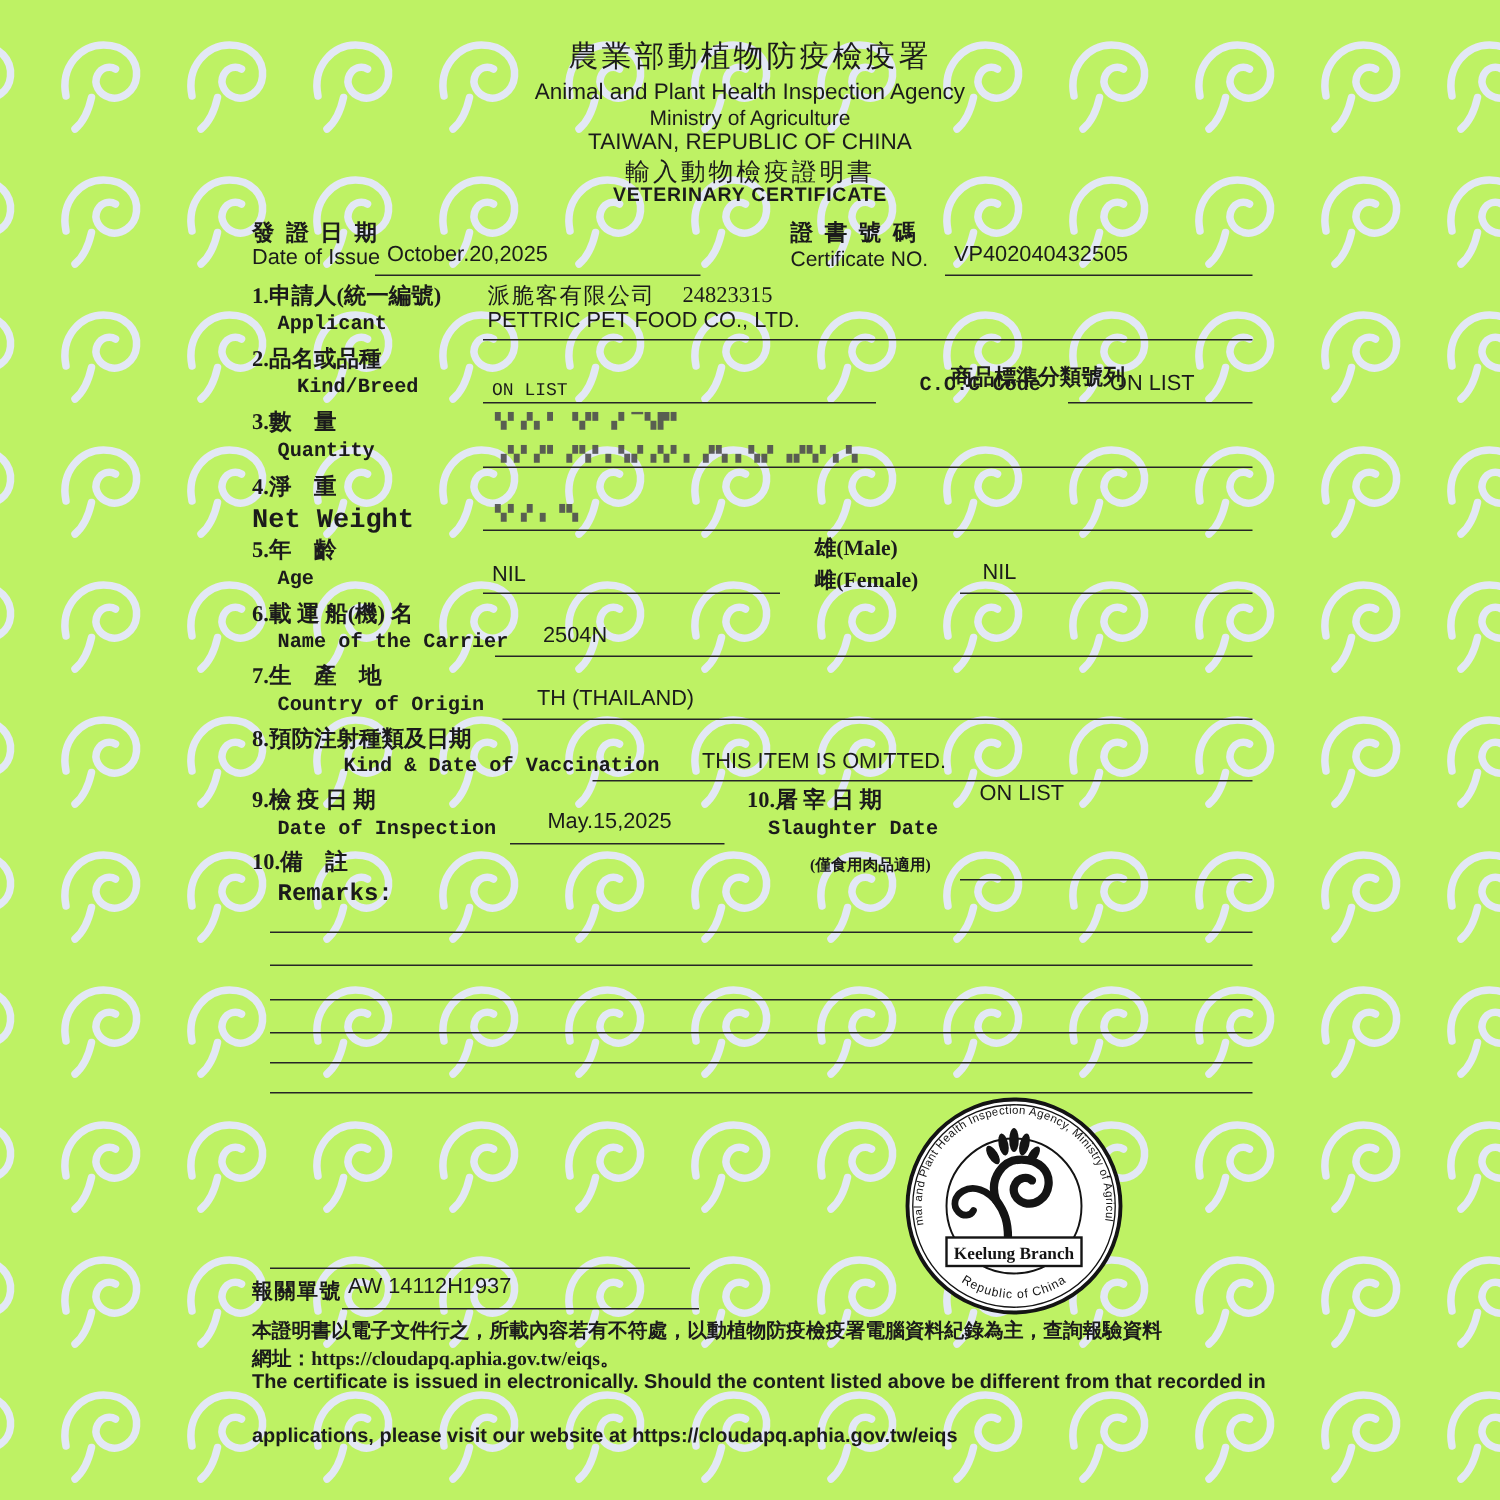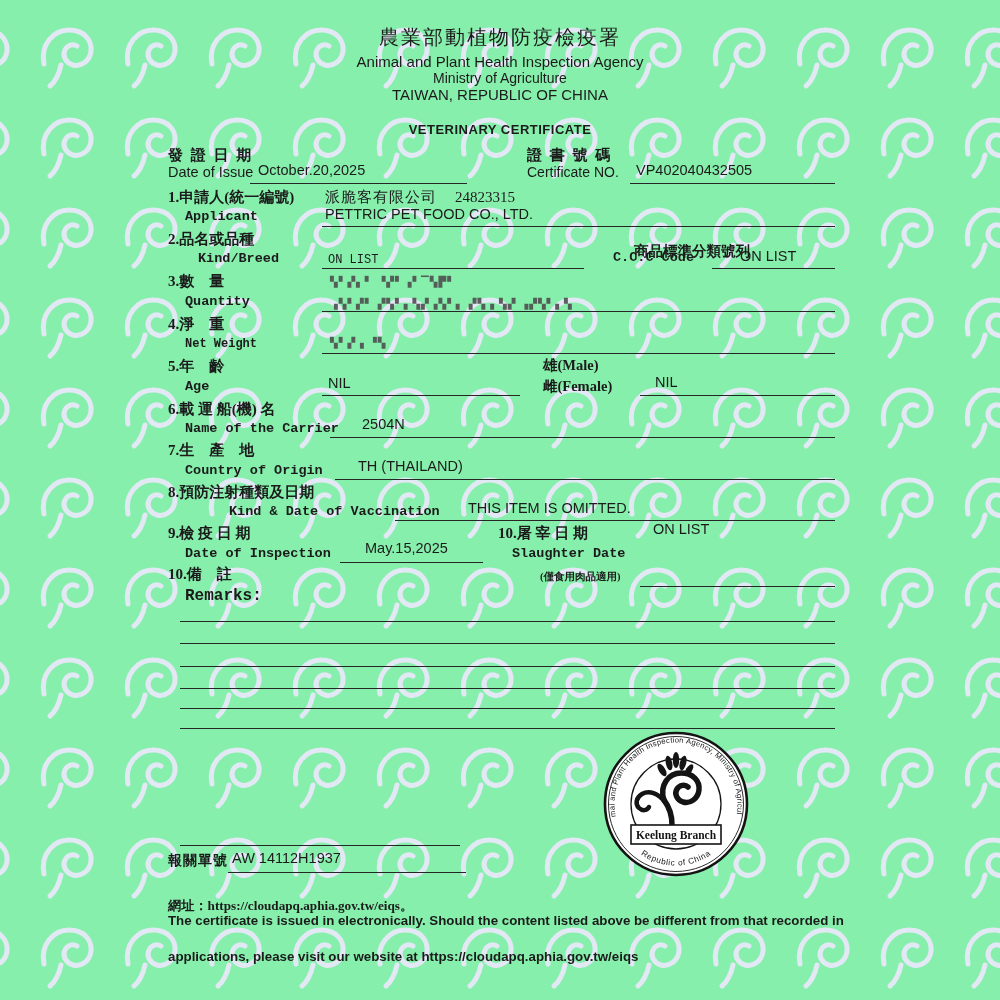--- a/index.html
+++ b/index.html
@@ -1,16 +1,16 @@
 <!DOCTYPE html>
 <html><head>
 <meta charset="utf-8">
 <style>
   html,body { margin:0; padding:0; background:#ffffff; }
-  .page { position:relative; width:1000px; height:1000px; background:#86efac; overflow:hidden;
+  .page { position:relative; width:1000px; height:1000px; background:#bef264; overflow:hidden;
           font-family:"Liberation Sans", sans-serif; color:#1b1b1b; }
   .abs { position:absolute; white-space:nowrap; }
   .zh   { font-family:"Liberation Serif", serif; }
   .zh-b { font-family:"Liberation Serif", serif; font-weight:bold; }
   .mono { font-family:"Liberation Mono", monospace; font-weight:bold; }
   .mono-r { font-family:"Liberation Mono", monospace; font-weight:normal; }
   .sans { font-family:"Liberation Sans", sans-serif; }
   .sans-b { font-family:"Liberation Sans", sans-serif; font-weight:bold; }
   .ul { position:absolute; border-top:1.6px solid #262626; height:0; }
   .redacted { font-family:"DejaVu Sans", sans-serif; color:#4f4f4f; font-size:10px;
@@ -35,20 +35,21 @@
     </defs>
     <rect x="0" y="0" width="1000" height="1000" fill="url(#wmp)"></rect>
   </svg>
 
   <div class="fg">
 
     <div class="abs hdr zh" style="top:24px; font-size:20px; letter-spacing:2px;">農業部動植物防疫檢疫署</div>
     <div class="abs hdr sans" style="top:53px; font-size:15px;">Animal and Plant Health Inspection Agency</div>
     <div class="abs hdr sans" style="top:70px; font-size:14px;">Ministry of Agriculture</div>
     <div class="abs hdr sans" style="top:86px; font-size:15px;">TAIWAN, REPUBLIC OF CHINA</div>
+    <div class="abs hdr zh" style="top:104px; font-size:16.5px; letter-spacing:2px;">輸入動物檢疫證明書</div>
     <div class="abs hdr sans-b" style="top:122px; font-size:13px; letter-spacing:0.5px;">VETERINARY CERTIFICATE</div>
 
     <div class="abs zh-b" style="left:168px; top:146px; font-size:15px; letter-spacing:2px;">發 證 日 期</div>
     <div class="abs zh-b" style="left:527px; top:146px; font-size:15px; letter-spacing:2px;">證 書 號 碼</div>
     <div class="abs sans" style="left:168px; top:164px; font-size:14.5px;">Date of Issue</div>
     <div class="abs sans" style="left:258px; top:162px; font-size:14.5px;">October.20,2025</div>
     <div class="abs sans" style="left:527px; top:164px; font-size:14px;">Certificate NO.</div>
     <div class="abs sans" style="left:636px; top:162px; font-size:14.5px;">VP402040432505</div>
     <div class="ul" style="left:250px; top:183px; width:217px;"></div>
     <div class="ul" style="left:630px; top:183px; width:205px;"></div>
@@ -69,21 +70,21 @@
     <div class="ul" style="left:322px; top:268px; width:262px;"></div>
     <div class="ul" style="left:712px; top:268px; width:123px;"></div>
 
     <div class="abs zh-b" style="left:168px; top:272px; font-size:15px;">3.數　量</div>
     <div class="abs redacted" style="left:330px; top:276px;">▚▘▞▖▘ ▝▞▘▗▘▔▚▛▘</div>
     <div class="abs mono" style="left:185px; top:294px; font-size:13.5px;">Quantity</div>
     <div class="abs redacted" style="left:330px; top:298px;">▗▚▘▞▘ ▞▚▘▖▚▞▗▚▘▖ ▞▚ ▖▚▞ ▗▞▚▘▖▚</div>
     <div class="ul" style="left:322px; top:311px; width:513px;"></div>
 
     <div class="abs zh-b" style="left:168px; top:315px; font-size:15px;">4.淨　重</div>
-    <div class="abs mono" style="left:185px; top:337px; font-size:12px;">Net Weight</div>
+    <div class="abs mono" style="left:168px; top:337px; font-size:18px;">Net Weight</div>
     <div class="abs redacted" style="left:330px; top:337px;">▚▘▞▗ ▝▚</div>
     <div class="ul" style="left:322px; top:353px; width:513px;"></div>
 
     <div class="abs zh-b" style="left:168px; top:357px; font-size:15px;">5.年　齡</div>
     <div class="abs mono" style="left:185px; top:379px; font-size:13.5px;">Age</div>
     <div class="abs sans" style="left:328px; top:375px; font-size:14.5px;">NIL</div>
     <div class="abs zh-b" style="left:543px; top:356px; font-size:14.5px;">雄(Male)</div>
     <div class="abs zh-b" style="left:543px; top:377px; font-size:14.5px;">雌(Female)</div>
     <div class="abs sans" style="left:655px; top:374px; font-size:14.5px;">NIL</div>
     <div class="ul" style="left:322px; top:395px; width:198px;"></div>
@@ -153,18 +154,19 @@
         <rect x="30" y="96" width="90" height="19" fill="#ffffff" stroke="#141414" stroke-width="1.6"></rect>
         <text x="75" y="110" text-anchor="middle" font-family="Liberation Serif, serif" font-weight="bold" font-size="11.5" fill="#141414">Keelung Branch</text>
       </g>
     </svg>
 
     <div class="ul" style="left:180px; top:845px; width:280px;"></div>
     <div class="abs zh-b" style="left:168px; top:852px; font-size:14px; letter-spacing:1px;">報關單號</div>
     <div class="abs sans" style="left:232px; top:850px; font-size:14.5px;">AW 14112H1937</div>
     <div class="ul" style="left:228px; top:872px; width:238px;"></div>
 
+    <div class="abs zh-b" style="left:168px; top:878px; font-size:13.2px;">本證明書以電子文件行之，所載內容若有不符處，以動植物防疫檢疫署電腦資料紀錄為主，查詢報驗資料</div>
     <div class="abs zh-b" style="left:168px; top:897px; font-size:13.2px;">網址：https://cloudapq.aphia.gov.tw/eiqs。</div>
     <div class="abs sans-b" style="left:168px; top:913px; font-size:13.3px;">The certificate is issued in electronically. Should the content listed above be different from that recorded in</div>
     <div class="abs sans-b" style="left:168px; top:949px; font-size:13.3px;">applications, please visit our website at https://cloudapq.aphia.gov.tw/eiqs</div>
 
   </div>
 </div>
 
 </body></html>

